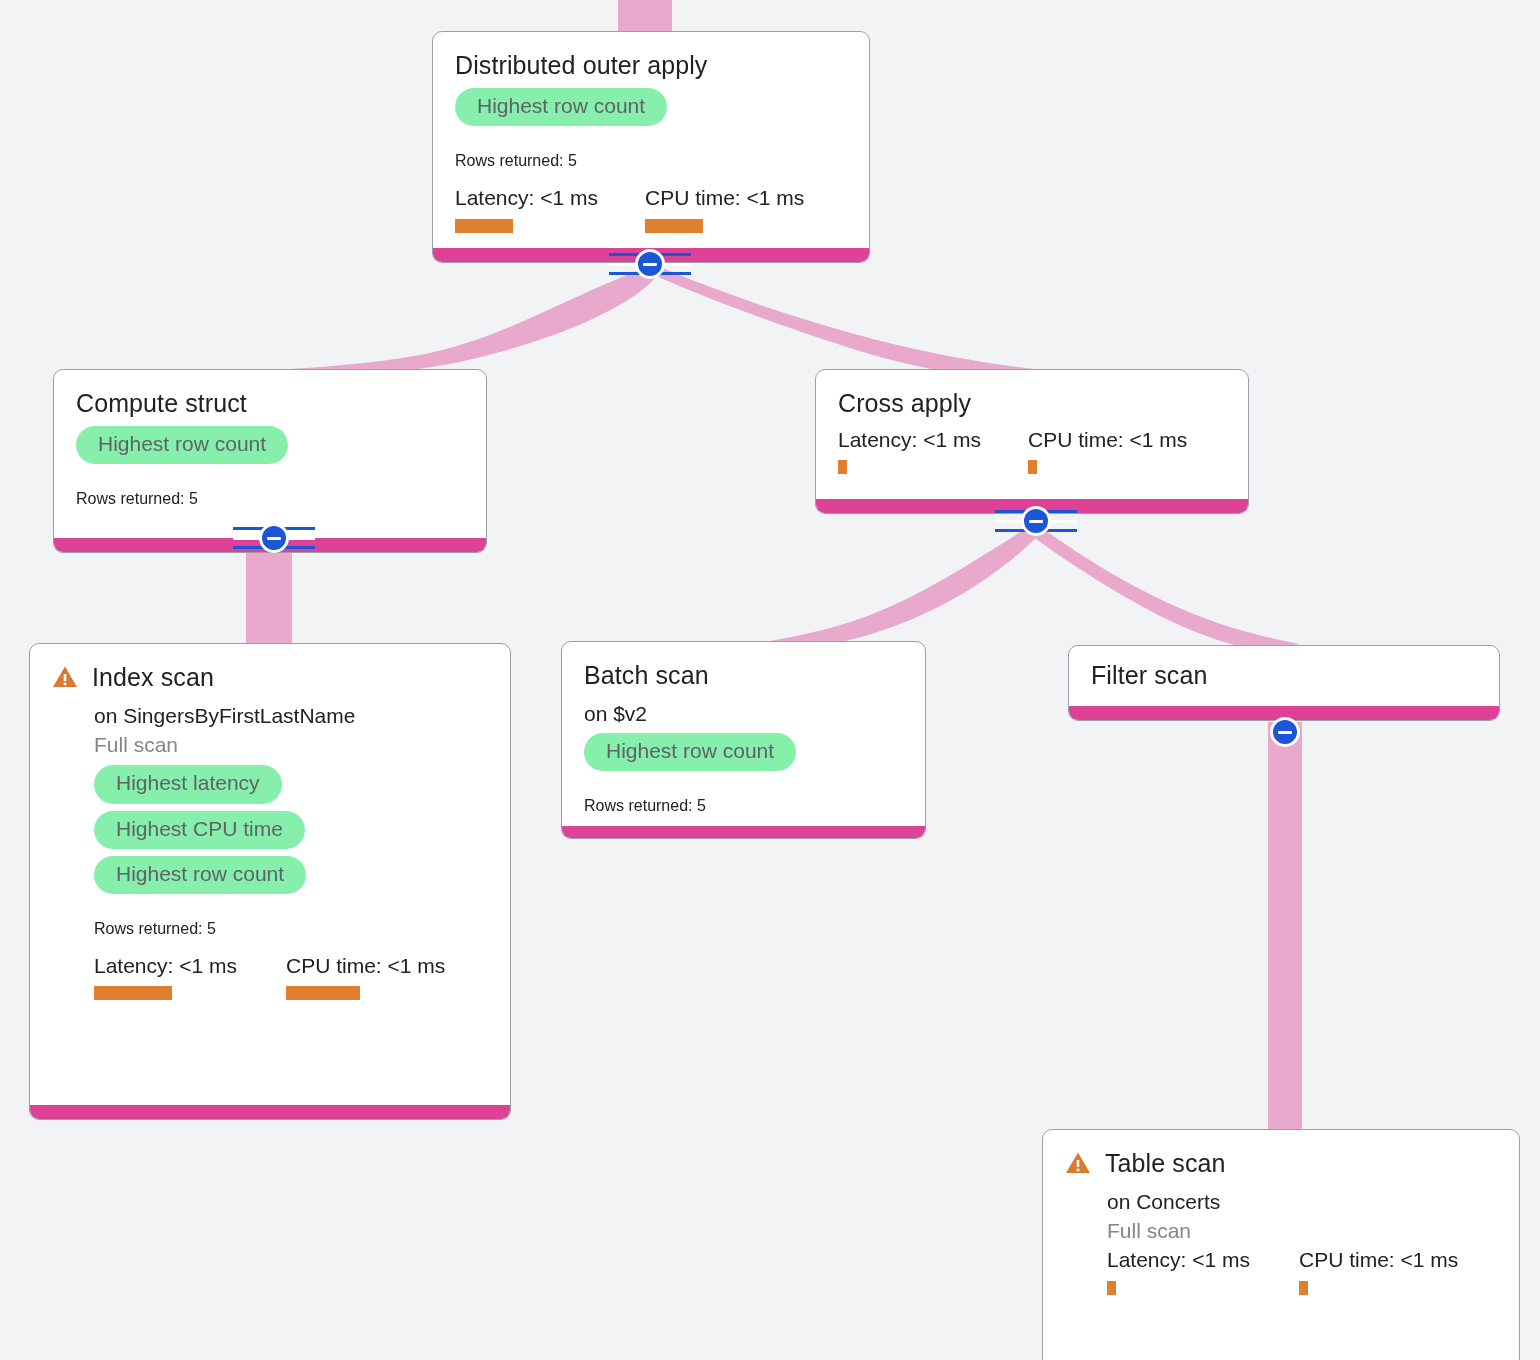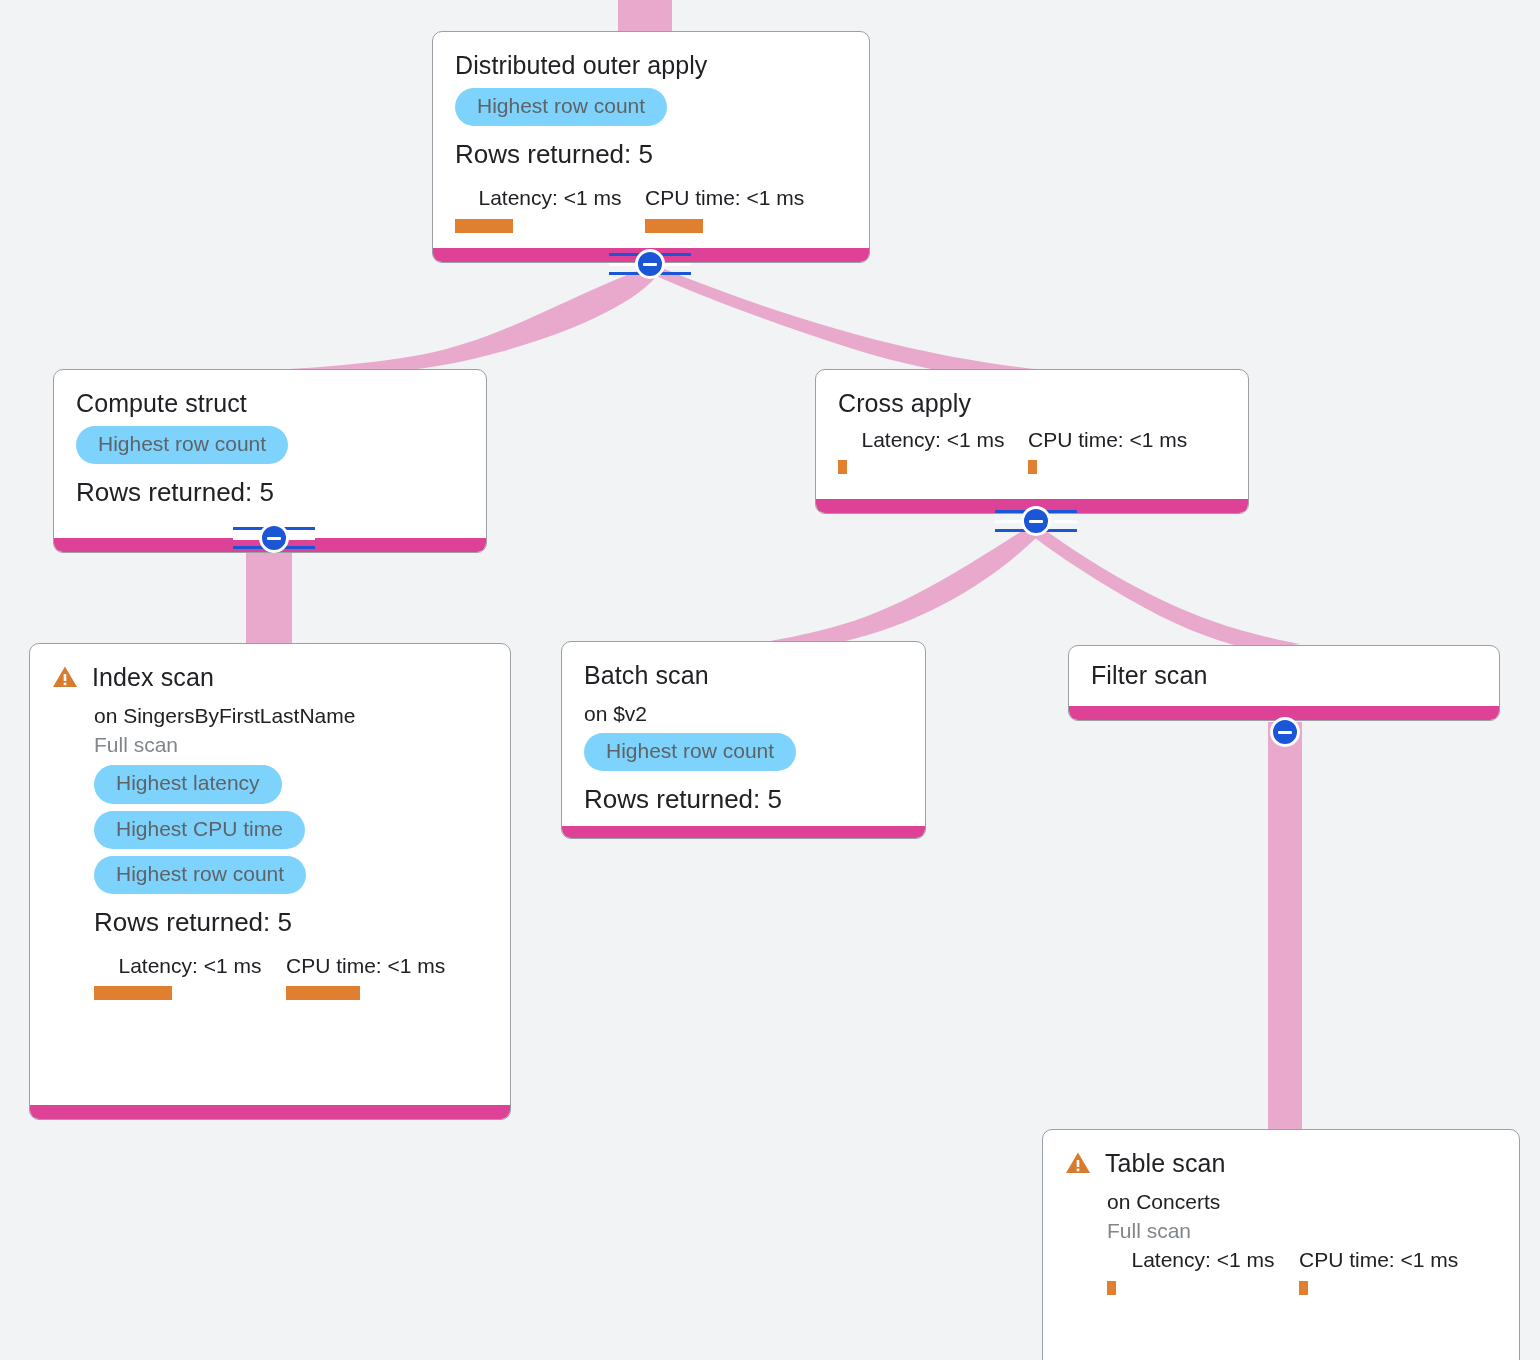--- a/index.html
+++ b/index.html
@@ -59,39 +59,39 @@
     font-size: 21px;
     color: #202124;
     margin-top: 11px;
     line-height: 1.2;
   }
   .node-sub.muted { color: #80868b; margin-top: 4px; }
   .indented { margin-left: 42px; }
   .chips { margin-top: 8px; }
   .chip {
     display: inline-block;
-    background: #7dd3fc;
+    background: #86efac;
     color: #5f6368;
     font-size: 21px;
     border-radius: 20px;
     padding: 6px 22px 8px 22px;
     margin-bottom: 7px;
     line-height: 1.15;
   }
   .rows-line {
-    font-size: 26px;
+    font-size: 16px;
     color: #202124;
-    margin-top: 6px;
+    margin-top: 18px;
     line-height: 1.2;
   }
   .metrics {
     display: flex;
     margin-top: 15px;
   }
-  .metric { display: flex; flex-direction: column; text-align: center; }
+  .metric { display: flex; flex-direction: column; }
   .metric-label {
     font-size: 21px;
     color: #202124;
     line-height: 1.2;
     white-space: nowrap;
   }
   .metric-bar {
     margin-top: 8px;
     height: 14px;
     background: #df7f2f;

